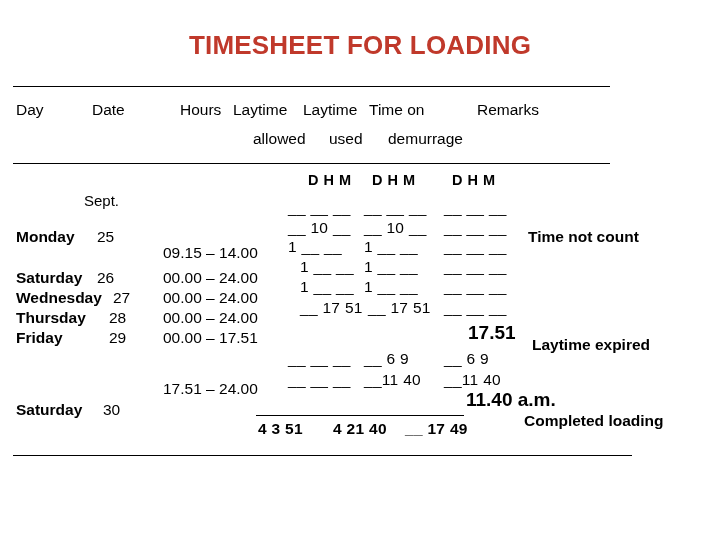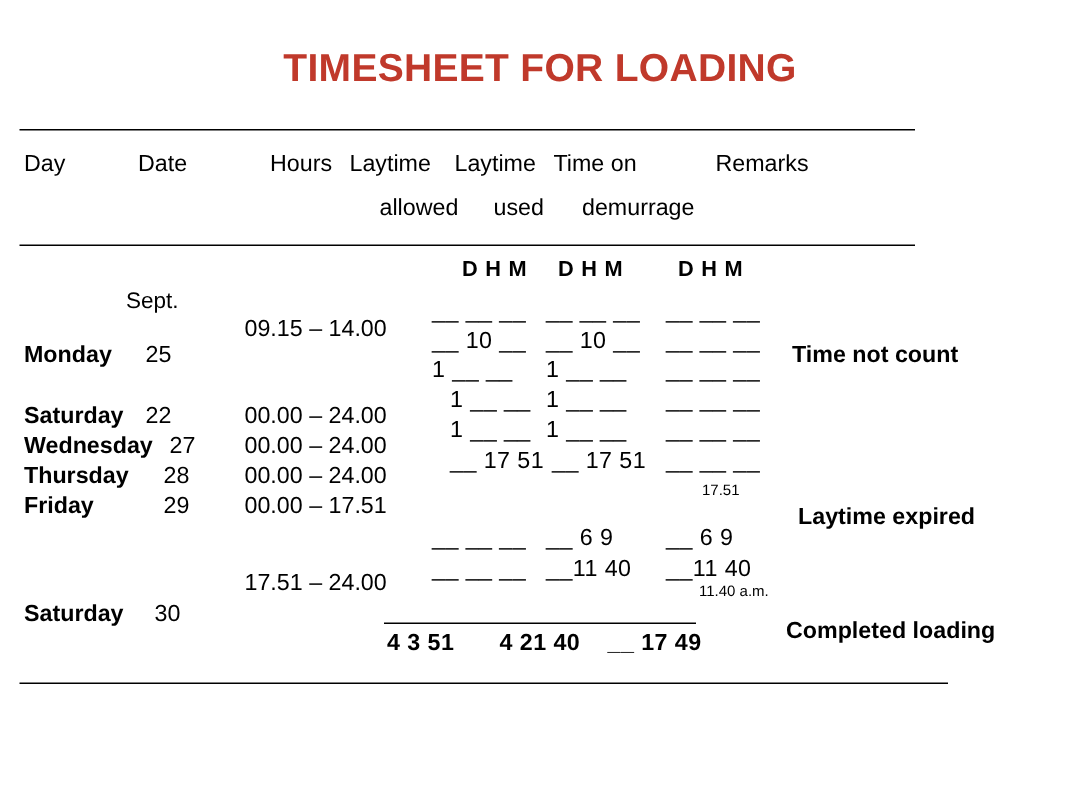--- a/index.html
+++ b/index.html
@@ -111,22 +111,22 @@
     font-size: 15.5px;
     white-space: nowrap;
     letter-spacing: 0.3px;
   }
   .g1 { left: 288px; width: 76px; }
   .g2 { left: 364px; width: 80px; }
   .g3 { left: 444px; width: 84px; }
 
   .single {
     position: absolute;
-    font-size: 10px;
-    font-weight: normal;
+    font-size: 19px;
+    font-weight: bold;
     white-space: nowrap;
   }
 
   
   .tot {
     position: absolute;
     top: 420px;
     font-size: 15.5px;
     font-weight: bold;
     white-space: nowrap;
@@ -167,32 +167,32 @@
   <div class="hdr hdr-demur">demurrage</div>
 
   <div class="sept">Sept.</div>
 
   <div class="dhm-hdr dhm-g1">D  H  M</div>
   <div class="dhm-hdr dhm-g2">D  H  M</div>
   <div class="dhm-hdr dhm-g3">D  H  M</div>
 
   <div class="cell c-day bold" style="top:196px">Monday</div>
   <div class="cell c-date" style="top:196px">25</div>
-  <div class="cell c-hours" style="top:179px">09.15 – 14.00</div>
+  <div class="cell c-hours" style="top:212px">09.15 – 14.00</div>
   <div class="grp g1" style="top:199px">__  __  __</div>
   <div class="grp g2" style="top:199px">__  __  __</div>
   <div class="grp g3" style="top:199px">__  __  __</div>
   <div class="cell c-rem bold" style="top:196px">Time not count</div>
 
   <div class="grp g1" style="top:219px">__  10  __</div>
   <div class="grp g2" style="top:219px">__  10  __</div>
   <div class="grp g3" style="top:219px">__  __  __</div>
 
   <div class="cell c-day bold" style="top:237px">Saturday</div>
-  <div class="cell c-date" style="top:237px">22</div>
+  <div class="cell c-date" style="top:237px">26</div>
   <div class="cell c-hours" style="top:237px">00.00 – 24.00</div>
   <div class="grp g1" style="top:238px">1  __  __</div>
   <div class="grp g2" style="top:238px">1  __  __</div>
   <div class="grp g3" style="top:238px">__  __  __</div>
 
   <div class="cell c-day bold" style="top:257px">Wednesday</div>
   <div class="cell" style="left:113px; top:257px">27</div>
   <div class="cell c-hours" style="top:257px">00.00 – 24.00</div>
   <div class="grp g1" style="top:258px; left:300px">1  __  __</div>
   <div class="grp g2" style="top:258px">1  __  __</div>

